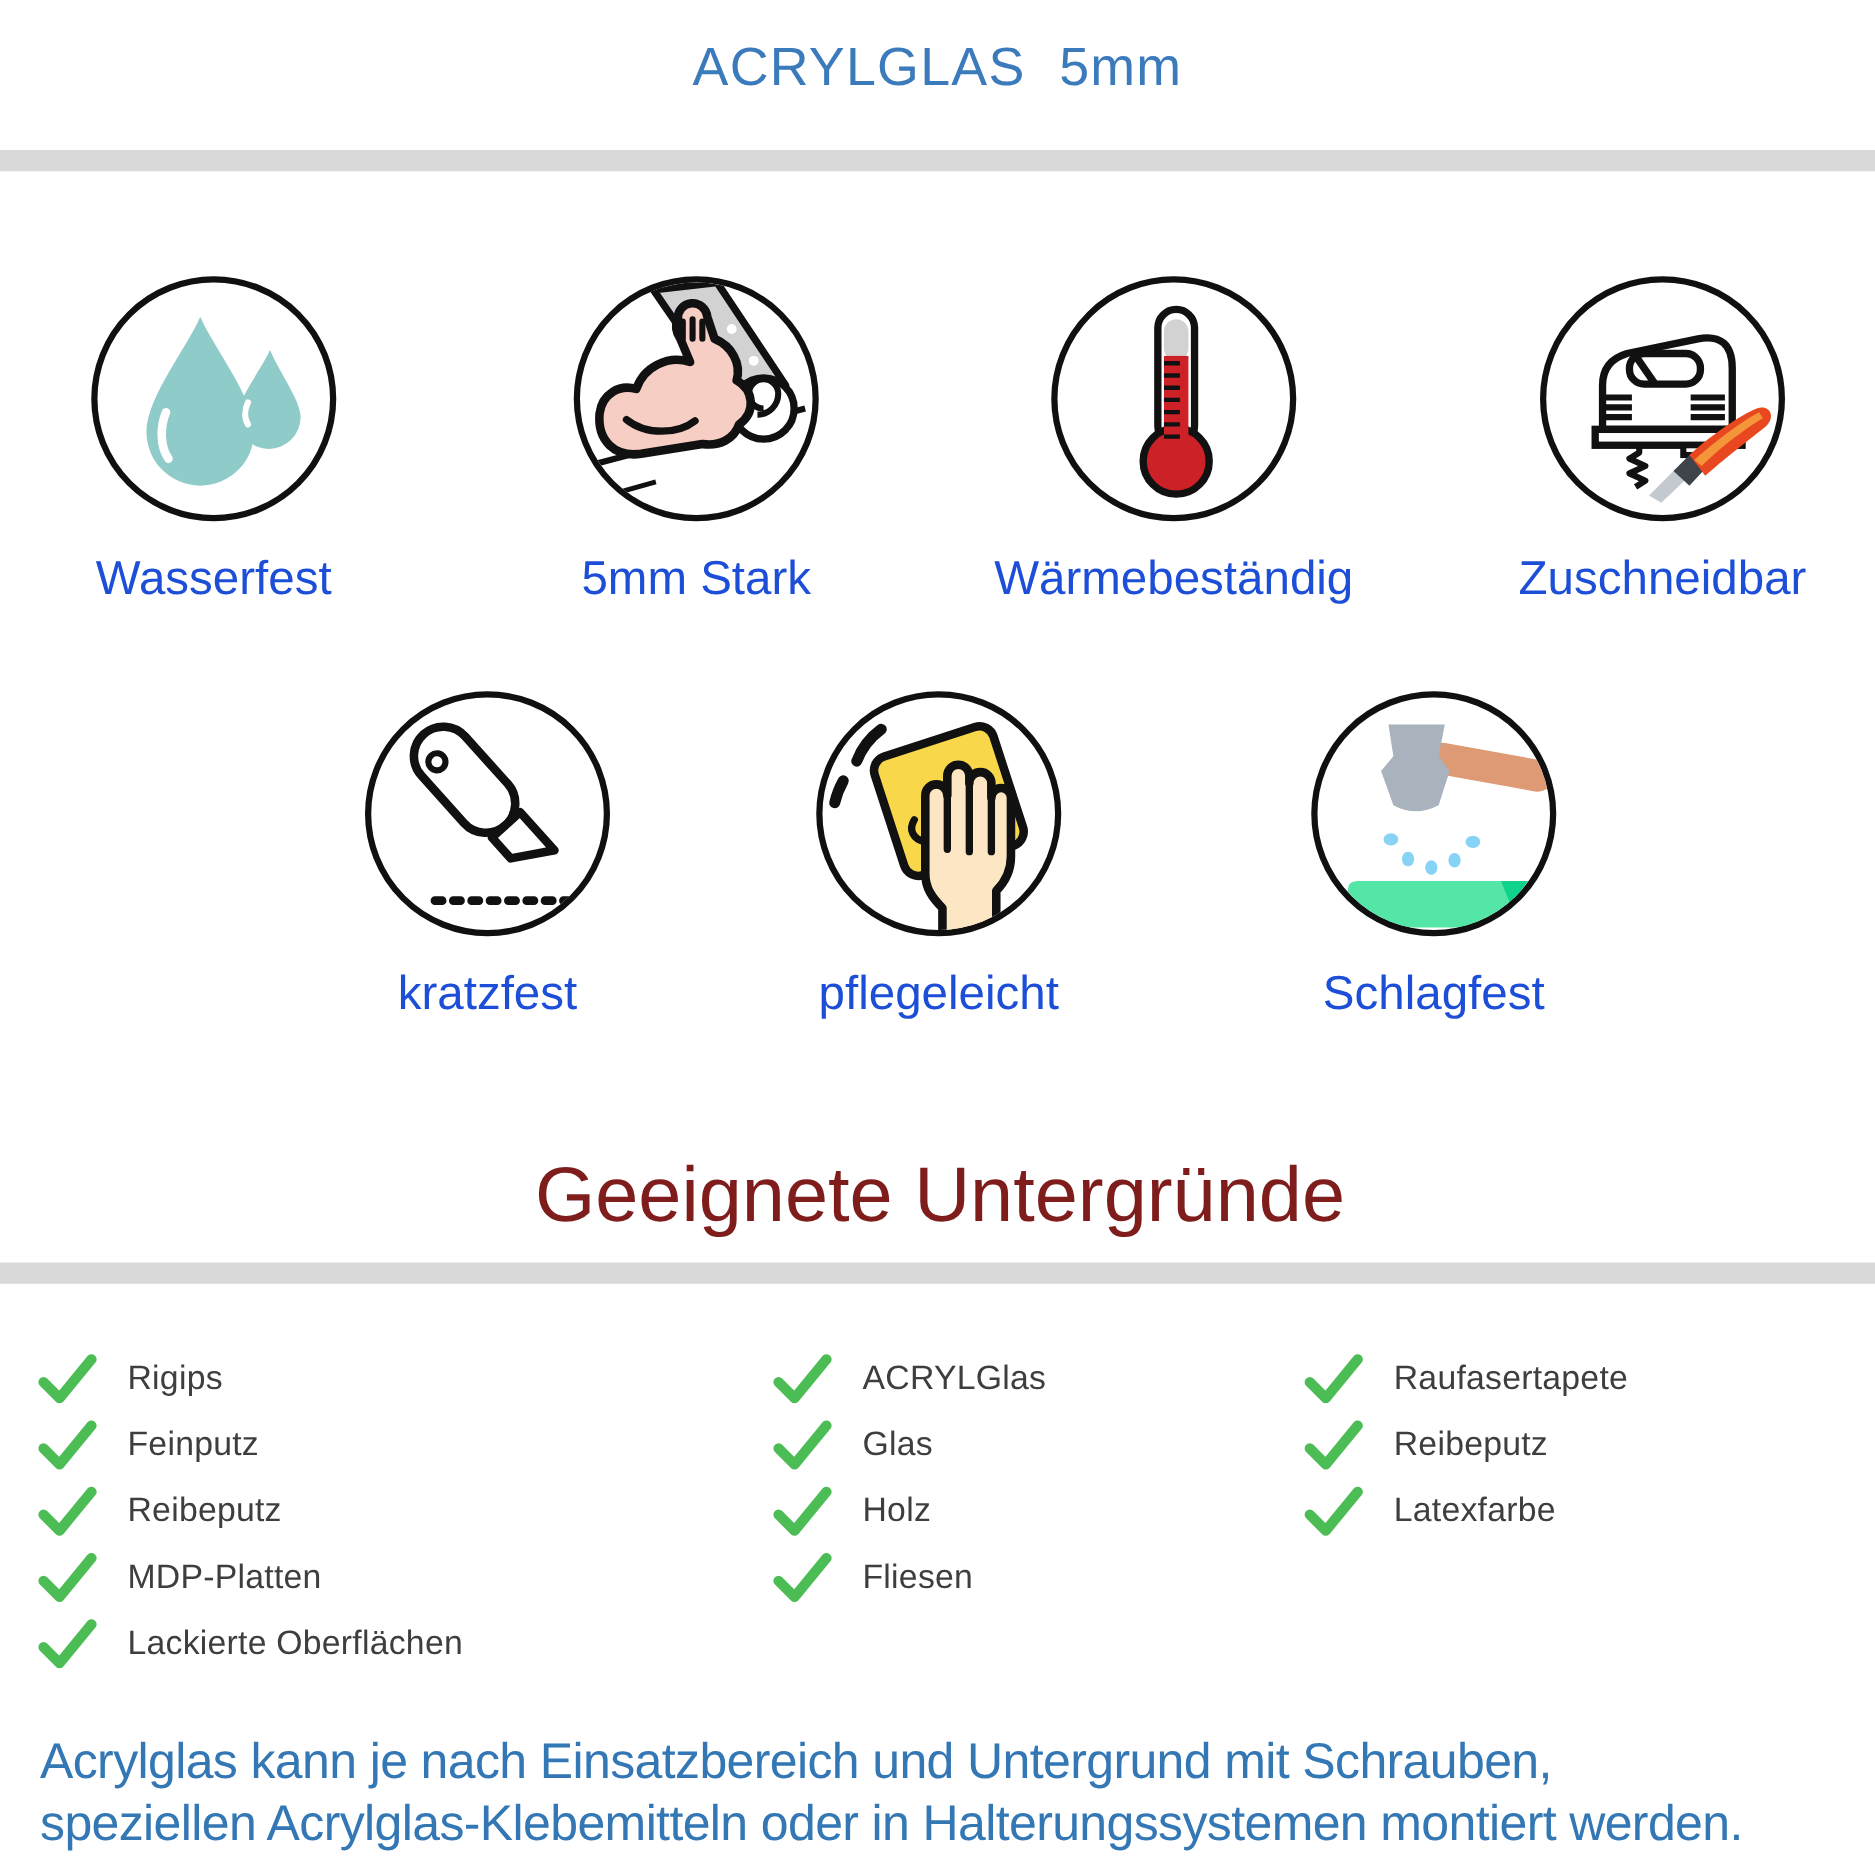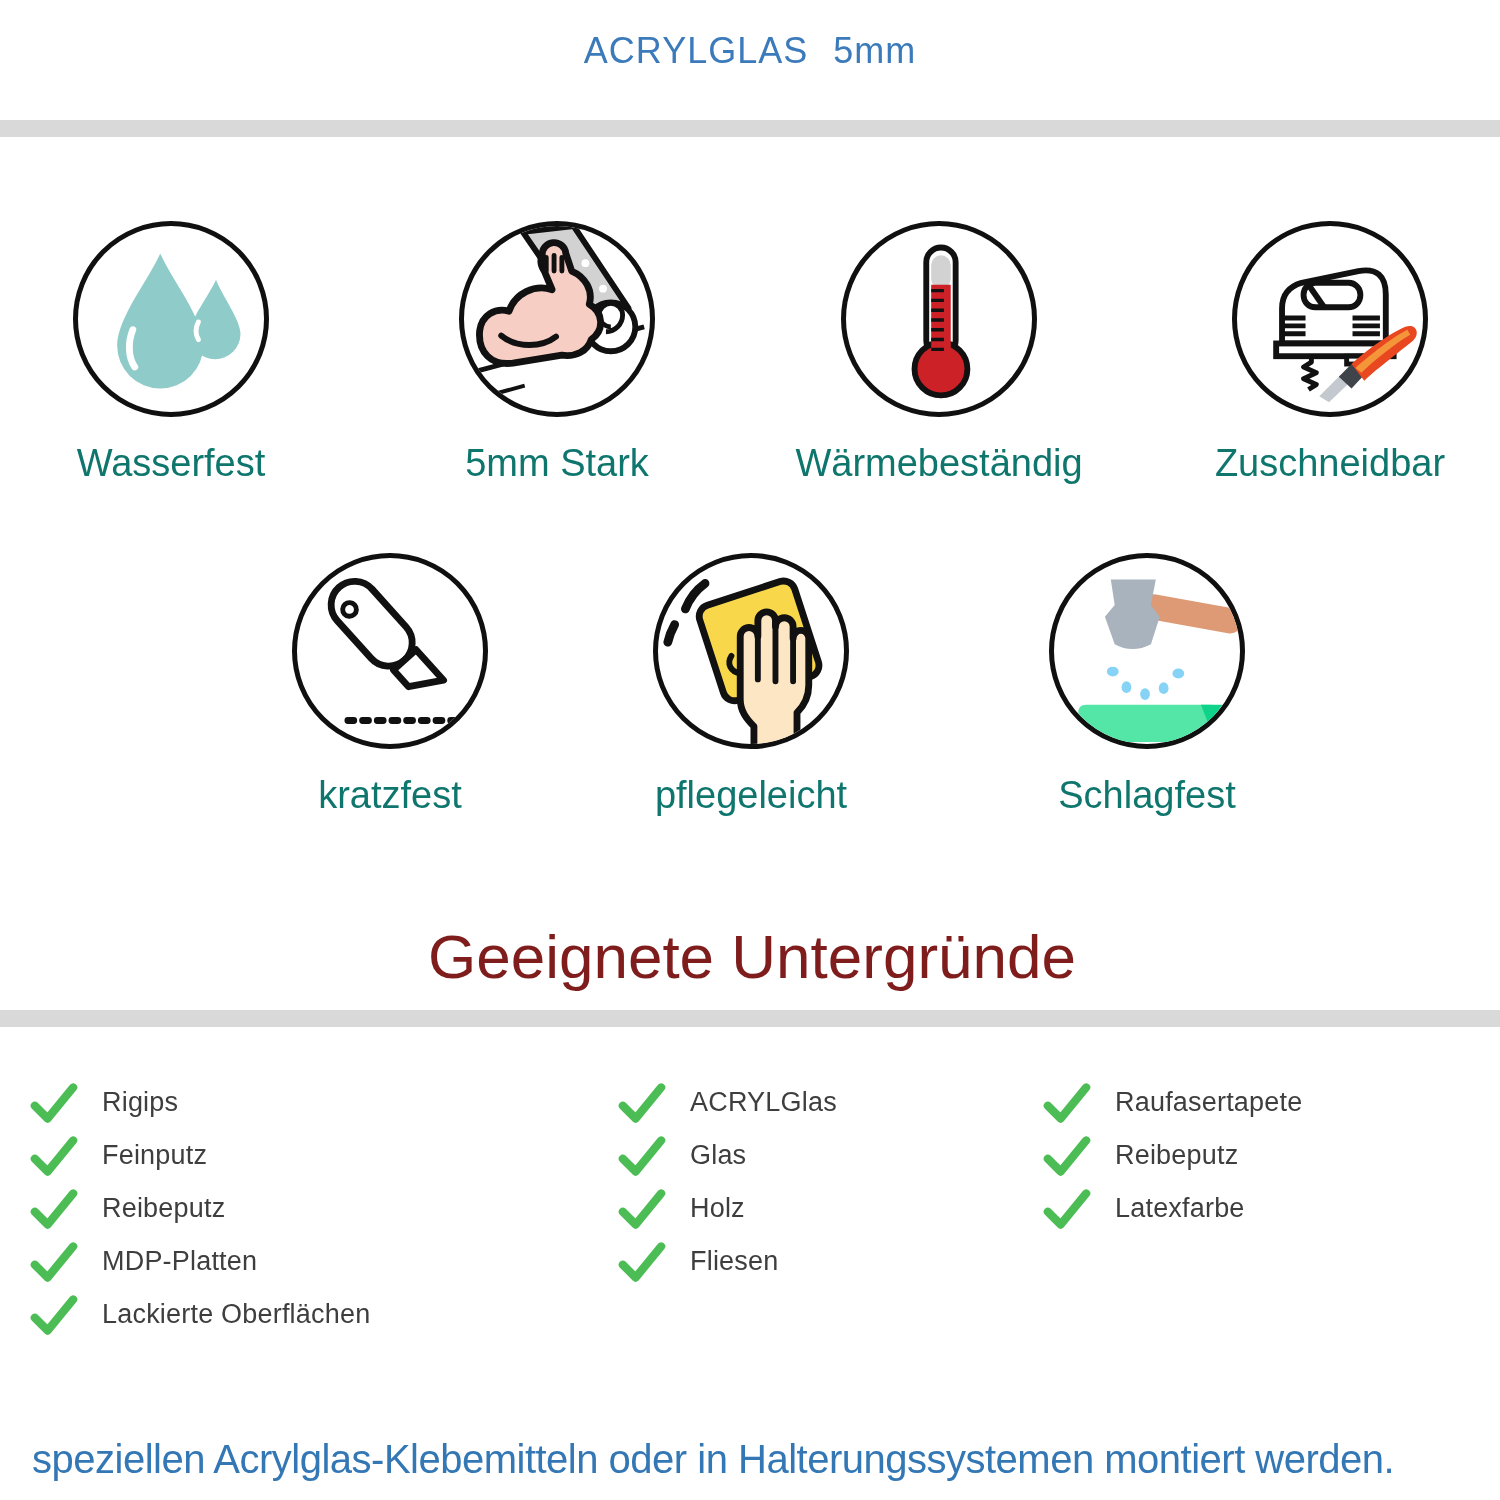--- a/index.html
+++ b/index.html
@@ -1,31 +1,31 @@
 <!DOCTYPE html>
 <html><head>
 <meta charset="utf-8">
 <style>
   html,body{margin:0;padding:0;background:#fff;}
   .page{position:relative;width:1500px;height:1500px;background:#ffffff;
         font-family:"Liberation Sans",sans-serif;overflow:hidden;}
 
   .title{position:absolute;top:30px;left:0;width:100%;text-align:center;margin:0;
-         font-size:36px;font-weight:500;color:#3b7abb;letter-spacing:1px;word-spacing:14px;}
+         font-size:43px;font-weight:500;color:#3b7abb;letter-spacing:1px;word-spacing:14px;}
   .bar{position:absolute;left:0;width:100%;height:17px;background:#d9d9d9;}
   .bar-top{top:120px;}
   .bar-mid{top:1010px;}
 
   .feature{position:absolute;width:380px;display:flex;flex-direction:column;align-items:center;}
   .f1{left:-19px;top:221px;} .f2{left:367px;top:221px;} .f3{left:749px;top:221px;} .f4{left:1140px;top:221px;}
   .f5{left:200px;top:553px;align-items:center;} .f6{left:561px;top:553px;} .f7{left:957px;top:553px;}
   .circle{width:186px;height:186px;border:5px solid #101010;border-radius:50%;
           overflow:hidden;background:#fff;}
   .circle svg{width:100%;height:100%;display:block;}
-  .flabel{margin-top:25px;font-size:38px;font-weight:500;color:#0f766e;white-space:nowrap;}
+  .flabel{margin-top:25px;font-size:38px;font-weight:500;color:#1d4ed8;white-space:nowrap;}
 
   .subtitle{position:absolute;top:919px;left:0;width:100%;text-align:center;margin:2px;
             font-size:62px;font-weight:500;color:#7f1d1d;}
 
   .col{position:absolute;top:1076px;list-style:none;margin:0;padding:0;}
   .col-1{left:30px;} .col-2{left:618px;} .col-3{left:1043px;}
   .col li{display:flex;align-items:center;height:53px;gap:24px;}
   .check{width:48px;height:42px;flex:0 0 auto;}
   .check svg{width:48px;height:42px;display:block;}
   .sname{font-size:27px;font-weight:500;color:#3e3e3e;letter-spacing:.2px;white-space:nowrap;}
@@ -273,17 +273,17 @@
               <path d="M5 26 L19 40 L47 6" stroke="#4cbd55" stroke-width="9" fill="none" stroke-linecap="round" stroke-linejoin="round"></path>
             </svg>
           </span>
         <span class="sname">Latexfarbe</span>
         </li>
     </ul>
 
   </section>
 
   <p class="footer">
-    <br>
+    <span>Acrylglas kann je nach Einsatzbereich und Untergrund mit Schrauben,</span><br>
     <span>speziellen Acrylglas-Klebemitteln oder in Halterungssystemen montiert werden.</span>
   </p>
 
 </div>
 
 </body></html>

